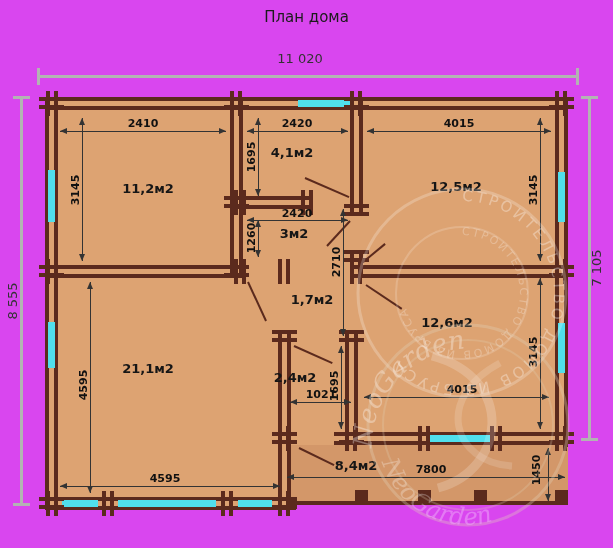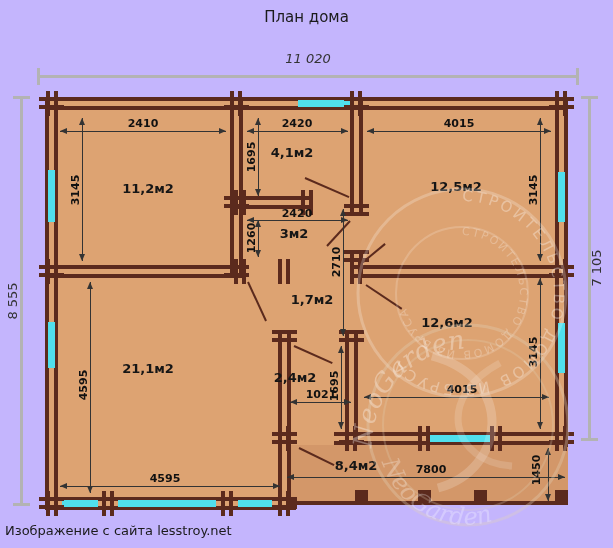--- a/index.html
+++ b/index.html
@@ -1,16 +1,16 @@
 <!DOCTYPE html>
 <html><head>
 <meta charset="utf-8">
 <style>
   html,body{margin:0;padding:0;background:#fff;}
-  .stage{position:relative;width:613px;height:548px;background:#c4b5fd;overflow:hidden;
+  .stage{position:relative;width:613px;height:548px;background:#d946ef;overflow:hidden;
          font-family:"DejaVu Sans",sans-serif;}
   .title{position:absolute;left:0;right:0;top:8px;text-align:center;font-size:15px;color:#1b1b1b;}
   .caption{position:absolute;left:5px;top:523px;font-size:13px;color:#1b1b1b;}
   .floor{position:absolute;background:#dda372;z-index:0;}
   .porchfloor{position:absolute;background:#d39769;z-index:0;}
   .wh{position:absolute;height:13px;border-top:4px solid #5b2a1d;border-bottom:4px solid #5b2a1d;box-sizing:border-box;z-index:2;}
   .wv{position:absolute;width:13px;border-left:4px solid #5b2a1d;border-right:4px solid #5b2a1d;box-sizing:border-box;z-index:2;}
   .win-h{position:absolute;height:13px;background:#50dfec;border-top:3px solid #5b2a1d;border-bottom:3px solid #5b2a1d;box-sizing:border-box;z-index:3;}
   .win-v{position:absolute;width:13px;background:#50dfec;border-left:3px solid #5b2a1d;border-right:3px solid #5b2a1d;box-sizing:border-box;z-index:3;}
   .tv{position:absolute;width:12px;height:25px;z-index:3;
@@ -173,21 +173,21 @@
   <span class="rlab" style="left:292px;top:152px;">4,1м2</span>
   <span class="rlab" style="left:428px;top:186px;margin-left:28px;">12,5м2</span>
   <span class="rlab" style="left:294px;top:233px;text-align:center;">3м2</span>
   <span class="rlab" style="left:312px;top:299px;">1,7м2</span>
   <span class="rlab" style="left:447px;top:322px;">12,6м2</span>
   <span class="rlab" style="left:148px;top:368px;">21,1м2</span>
   <span class="rlab" style="left:295px;top:377px;">2,4м2</span>
   <span class="rlab" style="left:356px;top:465px;">8,4м2</span>
 
   <div class="odh" style="left:38px;top:75px;width:540px;"></div>
-  <span class="olab" style="left:308px;top:58px;font-style:italic;">11 020</span>
+  <span class="olab" style="left:300px;top:58px;">11 020</span>
   <div class="odv" style="left:20px;top:97px;height:408px;"></div>
   <span class="olab rot" style="left:12px;top:301px;">8 555</span>
   <div class="odv" style="left:588px;top:97px;height:343px;"></div>
   <span class="olab rot" style="left:596px;top:268px;">7 105</span>
 
   <svg class="wm" width="613" height="548" viewBox="0 0 613 548">
     <g opacity="0.5">
       <circle cx="462" cy="293" r="104" fill="none" stroke="rgba(255,255,255,0.45)" stroke-width="3"></circle>
       <circle cx="462" cy="293" r="66" fill="none" stroke="rgba(255,255,255,0.35)" stroke-width="2"></circle>
       <defs>
@@ -210,14 +210,13 @@
       <path d="M500,363 C434,398 452,462 512,466" stroke="rgba(255,255,255,0.28)" stroke-width="7" fill="none"></path>
       <text font-size="26" font-style="italic" fill="rgba(255,255,255,0.6)" font-family="DejaVu Serif">
         <textPath href="#wmn1">NeoGarden</textPath>
       </text>
       <text font-size="24" font-style="italic" fill="rgba(255,255,255,0.5)" font-family="DejaVu Serif">
         <textPath href="#wmn2">NeoGarden</textPath>
       </text>
     </g>
   </svg>
 
-  <div class="caption">Изображение с сайта lesstroy.net</div>
 </div>
 
 </body></html>

